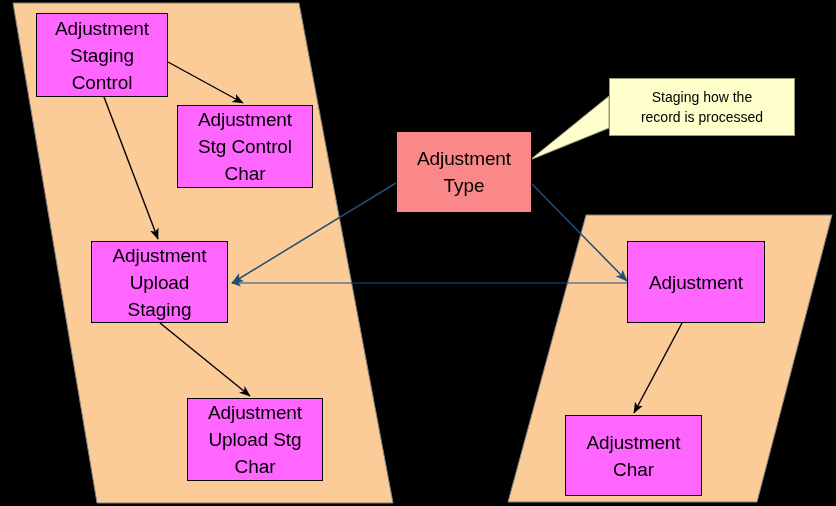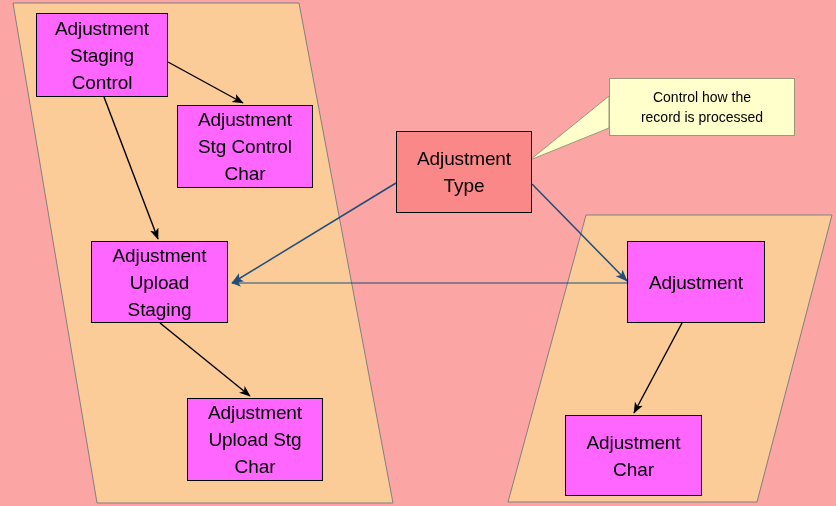--- a/index.html
+++ b/index.html
@@ -7,21 +7,21 @@
     padding: 0;
     background: #ffffff;
   }
   body {
     font-family: "Liberation Sans", sans-serif;
   }
   #canvas {
     position: relative;
     width: 836px;
     height: 506px;
-    background: #fca5a5;
+    background: #000000;
     overflow: hidden;
     text-decoration: underline;
   }
   #diagram-svg {
     position: absolute;
     left: 0;
     top: 0;
     width: 836px;
     height: 506px;
   }
@@ -121,17 +121,17 @@
   <div class="node" style="left:627px; top:241px; width:138px; height:82px;">
     <span>Adjustment</span>
   </div>
 
   <div class="node" style="left:565px; top:415px; width:137px; height:81px;">
     <span>Adjustment
 Char</span>
   </div>
 
   <div class="callout" style="left:609px; top:78px; width:186px; height:58px;">
-    <span>Control how the
+    <span>Staging how the
 record is processed</span>
   </div>
 
 </div>
 
 </body></html>

